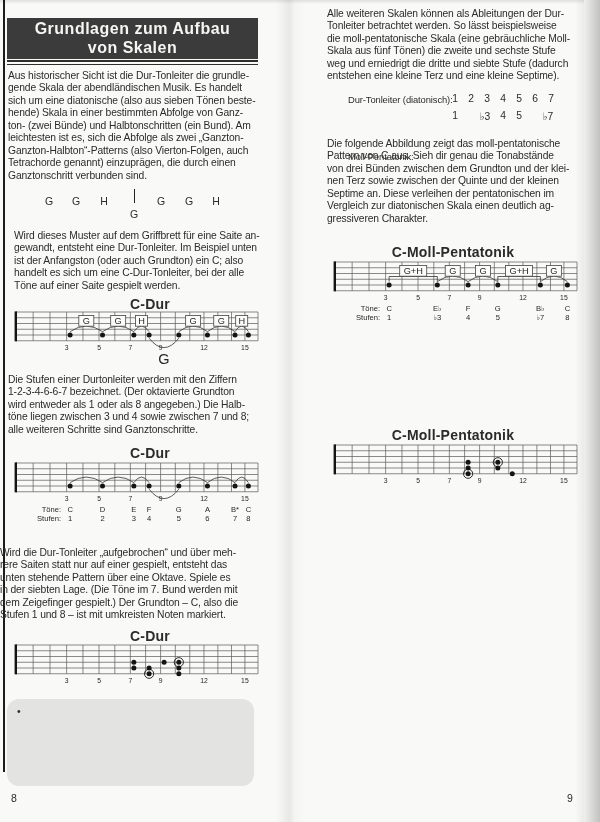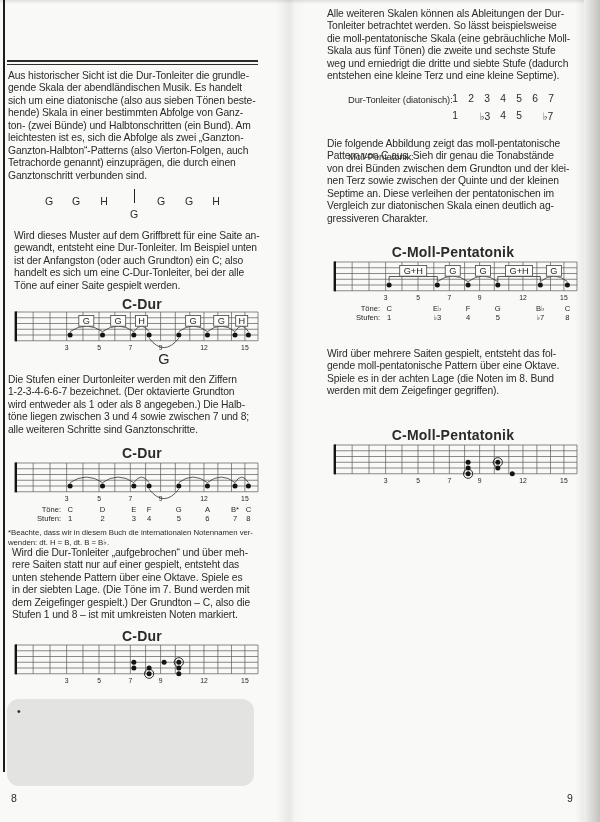--- a/index.html
+++ b/index.html
@@ -16,21 +16,21 @@
   .layer{position:absolute;inset:0;text-decoration:underline;}
   .para{position:absolute;white-space:pre-line;font-size:10.3px;line-height:12.45px;letter-spacing:-0.12px;}
   .title-box{position:absolute;left:7px;top:18px;width:251px;height:41px;background:var(--header_bg);
     display:flex;align-items:center;justify-content:center;}
   .title-text{color:var(--header_text);font-weight:bold;font-size:16px;line-height:18.5px;
     letter-spacing:0.5px;text-align:center;white-space:pre-line;}
   .rule{position:absolute;left:7px;width:251px;background:#2e2e2e;}
   .rule-thick{top:60.2px;height:2.1px;}
   .rule-thin{top:63.6px;height:1.5px;}
   .dtitle{position:absolute;font-weight:bold;font-size:14px;letter-spacing:0.2px;text-align:center;width:252px;}
-  .dtitle.dl{left:16px;}
+  .dtitle.dl{left:24px;}
   .dtitle.dr{left:327px;}
   .dsvg{position:absolute;overflow:visible;}
   .ggl{position:absolute;font-size:10.5px;width:14px;text-align:center;}
   .ggh-bar{position:absolute;left:134px;top:189px;width:1.4px;height:14px;background:#222;}
   .tlabel{position:absolute;font-size:9.4px;letter-spacing:-0.1px;}
   .tnum{position:absolute;font-size:10.3px;width:16px;text-align:center;}
   .tnum2{position:absolute;font-size:10.3px;width:20px;text-align:center;}
   .footnote{position:absolute;left:8px;top:528px;width:262px;white-space:pre-line;
     font-size:7.8px;line-height:9.8px;letter-spacing:-0.05px;}
   .note-box{position:absolute;left:7px;top:699px;width:247px;height:87px;
@@ -52,20 +52,24 @@
     background:linear-gradient(to right, #efefec, var(--edge_shadow));}
 </style>
 </head>
 <body>
 
 <div class="edge-left"></div>
 <div class="edge-top"></div>
 
 <div class="layer">
 
+  <div class="title-box">
+    <div class="title-text">Grundlagen zum Aufbau
+von Skalen</div>
+  </div>
   <div class="rule rule-thick"></div>
   <div class="rule rule-thin"></div>
 
   <div class="para" style="left:8px;top:70px;width:266px;">Aus historischer Sicht ist die Dur-Tonleiter die grundle-
 gende Skala der abendländischen Musik. Es handelt
 sich um eine diatonische (also aus sieben Tönen beste-
 hende) Skala in einer bestimmten Abfolge von Ganz-
 ton- (zwei Bünde) und Halbtonschritten (ein Bund). Am
 leichtesten ist es, sich die Abfolge als zwei „Ganzton-
 Ganzton-Halbton“-Patterns (also Vierton-Folgen, auch
@@ -215,24 +219,22 @@
       <text x="62.11833333333332" y="62.25" font-size="7.6" text-anchor="middle" fill="#262626">1</text>
       <text x="94.51944444444443" y="62.25" font-size="7.6" text-anchor="middle" fill="#262626">2</text>
       <text x="125.84499999999998" y="62.25" font-size="7.6" text-anchor="middle" fill="#262626">3</text>
       <text x="141.10444444444443" y="62.25" font-size="7.6" text-anchor="middle" fill="#262626">4</text>
       <text x="170.81666666666663" y="62.25" font-size="7.6" text-anchor="middle" fill="#262626">5</text>
       <text x="199.4533333333333" y="62.25" font-size="7.6" text-anchor="middle" fill="#262626">6</text>
       <text x="227.0144444444444" y="62.25" font-size="7.6" text-anchor="middle" fill="#262626">7</text>
       <text x="240.39166666666662" y="62.25" font-size="7.6" text-anchor="middle" fill="#262626">8</text>
     </svg>
 
-  <div class="footnote">*Beachte, dass wir in diesem Buch die internationalen Notennamen ver-
-wenden: dt. H = B, dt. B = B♭.</div>
-
-  <div class="para" style="left:12px;top:547px;width:266px;">Wird die Dur-Tonleiter „aufgebrochen“ und über meh-
+
+  <div class="para" style="left:0;top:547px;width:266px;">Wird die Dur-Tonleiter „aufgebrochen“ und über meh-
 rere Saiten statt nur auf einer gespielt, entsteht das
 unten stehende Pattern über eine Oktave. Spiele es
 in der siebten Lage. (Die Töne im 7. Bund werden mit
 dem Zeigefinger gespielt.) Der Grundton – C, also die
 Stufen 1 und 8 – ist mit umkreisten Noten markiert.</div>
 
   <div class="dtitle dl" style="top:628px;">C-Dur</div>
   <svg id="svg-d3" class="dsvg" style="left:8px;top:641px;" width="260" height="46">
       <line x1="8" y1="4" x2="250" y2="4" stroke="#4c4c4c" stroke-width="0.65"></line>
       <line x1="8" y1="9.75" x2="250" y2="9.75" stroke="#4c4c4c" stroke-width="0.65"></line>
@@ -376,24 +378,20 @@
       <text x="240.39166666666662" y="52.75" font-size="7.6" text-anchor="middle" fill="#262626">C</text>
       <text x="53.11833333333332" y="62.25" font-size="7.6" text-anchor="end" fill="#262626">Stufen:</text>
       <text x="62.11833333333332" y="62.25" font-size="7.6" text-anchor="middle" fill="#262626">1</text>
       <text x="110.31666666666665" y="62.25" font-size="7.6" text-anchor="middle" fill="#262626">♭3</text>
       <text x="141.10444444444443" y="62.25" font-size="7.6" text-anchor="middle" fill="#262626">4</text>
       <text x="170.81666666666663" y="62.25" font-size="7.6" text-anchor="middle" fill="#262626">5</text>
       <text x="213.36833333333328" y="62.25" font-size="7.6" text-anchor="middle" fill="#262626">♭7</text>
       <text x="240.39166666666662" y="62.25" font-size="7.6" text-anchor="middle" fill="#262626">8</text>
     </svg>
 
-  <div class="para" style="left:327px;top:348px;width:266px;">Wird über mehrere Saiten gespielt, entsteht das fol-
-gende moll-pentatonische Pattern über eine Oktave.
-Spiele es in der achten Lage (die Noten im 8. Bund
-werden mit dem Zeigefinger gegriffen).</div>
 
   <div class="dtitle dr" style="top:427px;">C-Moll-Pentatonik</div>
   <svg id="svg-d5" class="dsvg" style="left:327px;top:441px;" width="260" height="46">
       <line x1="8" y1="4" x2="250" y2="4" stroke="#4c4c4c" stroke-width="0.65"></line>
       <line x1="8" y1="9.75" x2="250" y2="9.75" stroke="#4c4c4c" stroke-width="0.65"></line>
       <line x1="8" y1="15.5" x2="250" y2="15.5" stroke="#4c4c4c" stroke-width="0.65"></line>
       <line x1="8" y1="21.25" x2="250" y2="21.25" stroke="#4c4c4c" stroke-width="0.65"></line>
       <line x1="8" y1="27" x2="250" y2="27" stroke="#4c4c4c" stroke-width="0.65"></line>
       <line x1="8" y1="32.75" x2="250" y2="32.75" stroke="#4c4c4c" stroke-width="0.65"></line>
       <line x1="25.141666666666662" y1="4" x2="25.141666666666662" y2="32.75" stroke="#5a5a5a" stroke-width="0.7"></line>

